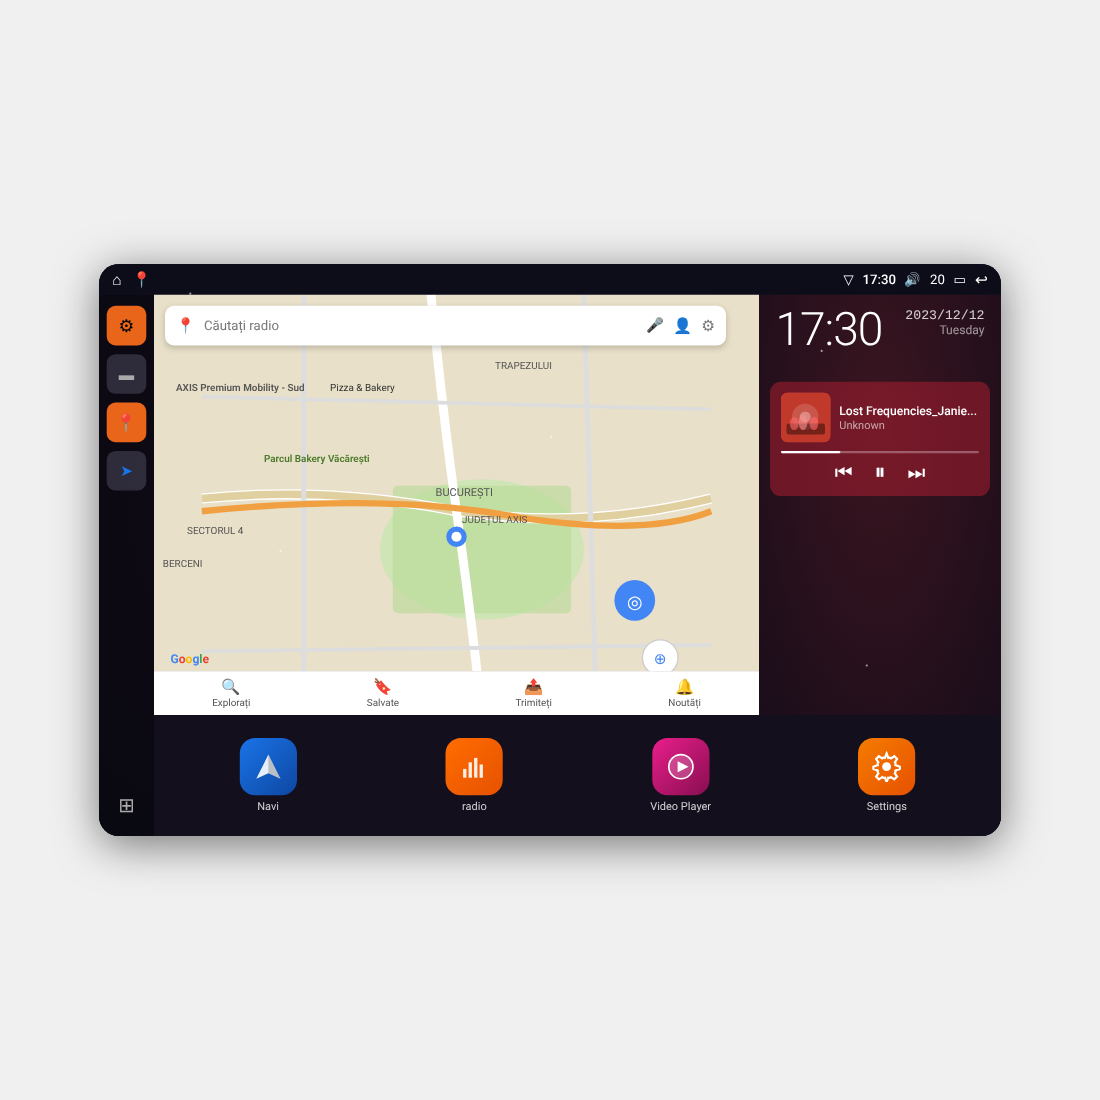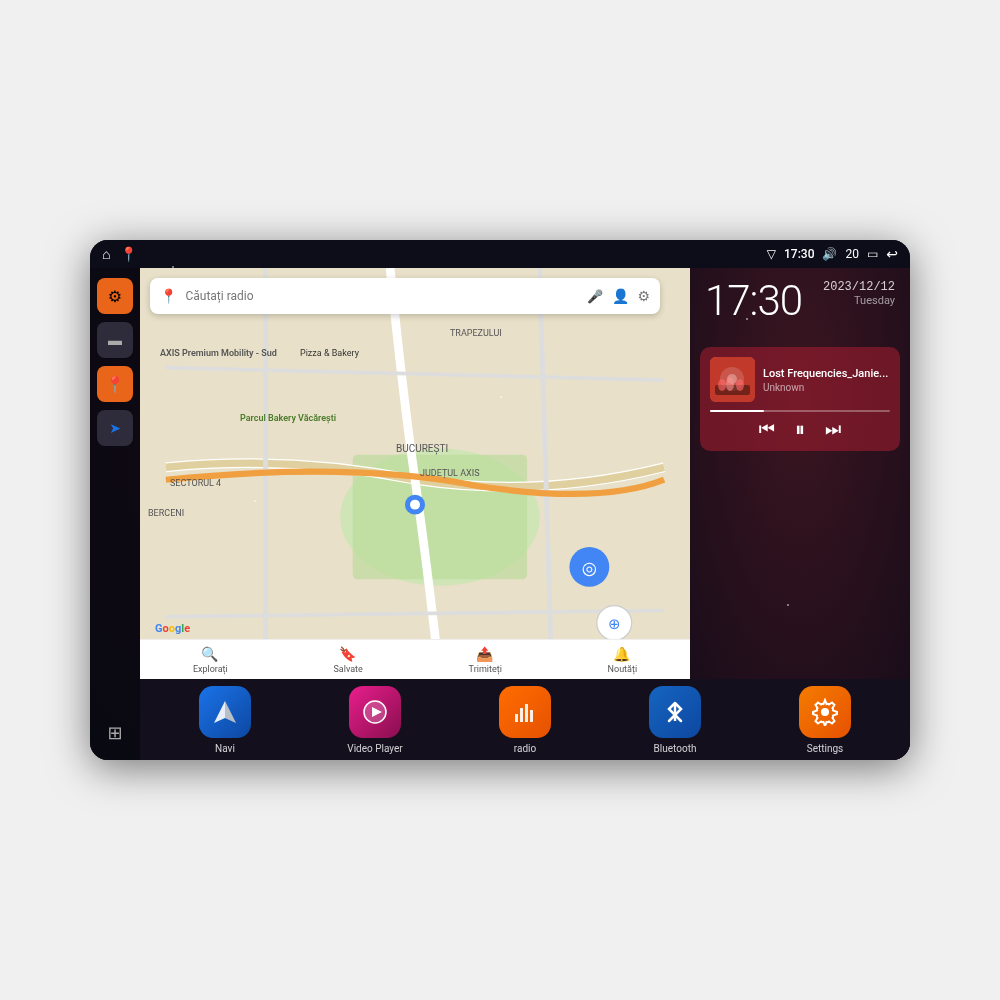--- a/index.html
+++ b/index.html
@@ -172,21 +172,21 @@
     .ctrl-btn {
       color: #fff; font-size: 18px; cursor: pointer;
       background: none; border: none;
     }
     .ctrl-btn.play-btn {
       font-size: 20px;
     }
 
     
     .bottom-grid {
-      height: 81px;
+      height: 110px;
       background: rgba(20,15,30,0.9);
       display: flex; align-items: center; justify-content: space-around;
       padding: 5px 10px;
     }
     .app-item {
       display: flex; flex-direction: column; align-items: center;
       gap: 5px; cursor: pointer; width: 75px;
     }
     .app-icon {
       width: 52px; height: 52px;
@@ -400,51 +400,42 @@
             <svg width="30" height="30" viewBox="0 0 30 30">
               <polygon points="15,4 26,26 15,21 4,26" fill="white" opacity="0.9"></polygon>
               <polygon points="15,4 26,26 15,21" fill="rgba(0,0,0,0.2)"></polygon>
             </svg>
           </div>
           <span class="app-label">Navi</span>
         </div>
 
 
         <div class="app-item">
+          <div class="app-icon icon-radio">
+            <svg width="28" height="28" viewBox="0 0 28 28">
+
+              <rect x="4" y="16" width="3" height="8" fill="white" opacity="0.9"></rect>
+              <rect x="9" y="10" width="3" height="14" fill="white" opacity="0.9"></rect>
+              <rect x="14" y="6" width="3" height="18" fill="white" opacity="0.9"></rect>
+              <rect x="19" y="12" width="3" height="12" fill="white" opacity="0.9"></rect>
+            </svg>
+          </div>
+          <span class="app-label">radio</span>
+        </div>
+
+        <div class="app-item">
           <div class="app-icon icon-video">
             <svg width="28" height="28" viewBox="0 0 28 28">
               <circle cx="14" cy="14" r="11" fill="rgba(255,255,255,0.2)" stroke="white" stroke-width="1.5"></circle>
               <polygon points="11,9 11,19 21,14" fill="white"></polygon>
             </svg>
           </div>
           <span class="app-label">Video Player</span>
         </div>
 
-        <div class="app-item">
-          <div class="app-icon icon-radio">
-            <svg width="28" height="28" viewBox="0 0 28 28">
-
-              <rect x="4" y="16" width="3" height="8" fill="white" opacity="0.9"></rect>
-              <rect x="9" y="10" width="3" height="14" fill="white" opacity="0.9"></rect>
-              <rect x="14" y="6" width="3" height="18" fill="white" opacity="0.9"></rect>
-              <rect x="19" y="12" width="3" height="12" fill="white" opacity="0.9"></rect>
-            </svg>
-          </div>
-          <span class="app-label">radio</span>
-        </div>
-
-        <div class="app-item">
-          <div class="app-icon icon-bluetooth">
-            <svg width="28" height="28" viewBox="0 0 28 28">
-              <path d="M14 5 L20 11 L14 17 L20 23 M14 5 L8 11 L14 17 L8 23" stroke="white" stroke-width="2.5" fill="none" stroke-linecap="round"></path>
-              <line x1="14" y1="5" x2="14" y2="23" stroke="white" stroke-width="2.5"></line>
-            </svg>
-          </div>
-          <span class="app-label">Bluetooth</span>
-        </div>
 
 
         <div class="app-item">
           <div class="app-icon icon-settings">
             <svg width="28" height="28" viewBox="0 0 28 28">
               <circle cx="14" cy="14" r="4" fill="white"></circle>
               <path d="M14 2 L15.5 6 Q17 5.5 18 6.5 L21 4.5 L23.5 7 L21.5 10 Q22.5 11 22 12.5 L26 14 L26 16 L22 17.5 Q22.5 19 21.5 20 L23.5 23 L21 25.5 L18 23.5 Q17 24.5 15.5 24 L14 28 L12.5 24 Q11 24.5 10 23.5 L7 25.5 L4.5 23 L6.5 20 Q5.5 19 6 17.5 L2 16 L2 14 L6 12.5 Q5.5 11 6.5 10 L4.5 7 L7 4.5 L10 6.5 Q11 5.5 12.5 6 Z" fill="none" stroke="white" stroke-width="2"></path>
             </svg>
           </div>
           <span class="app-label">Settings</span>

